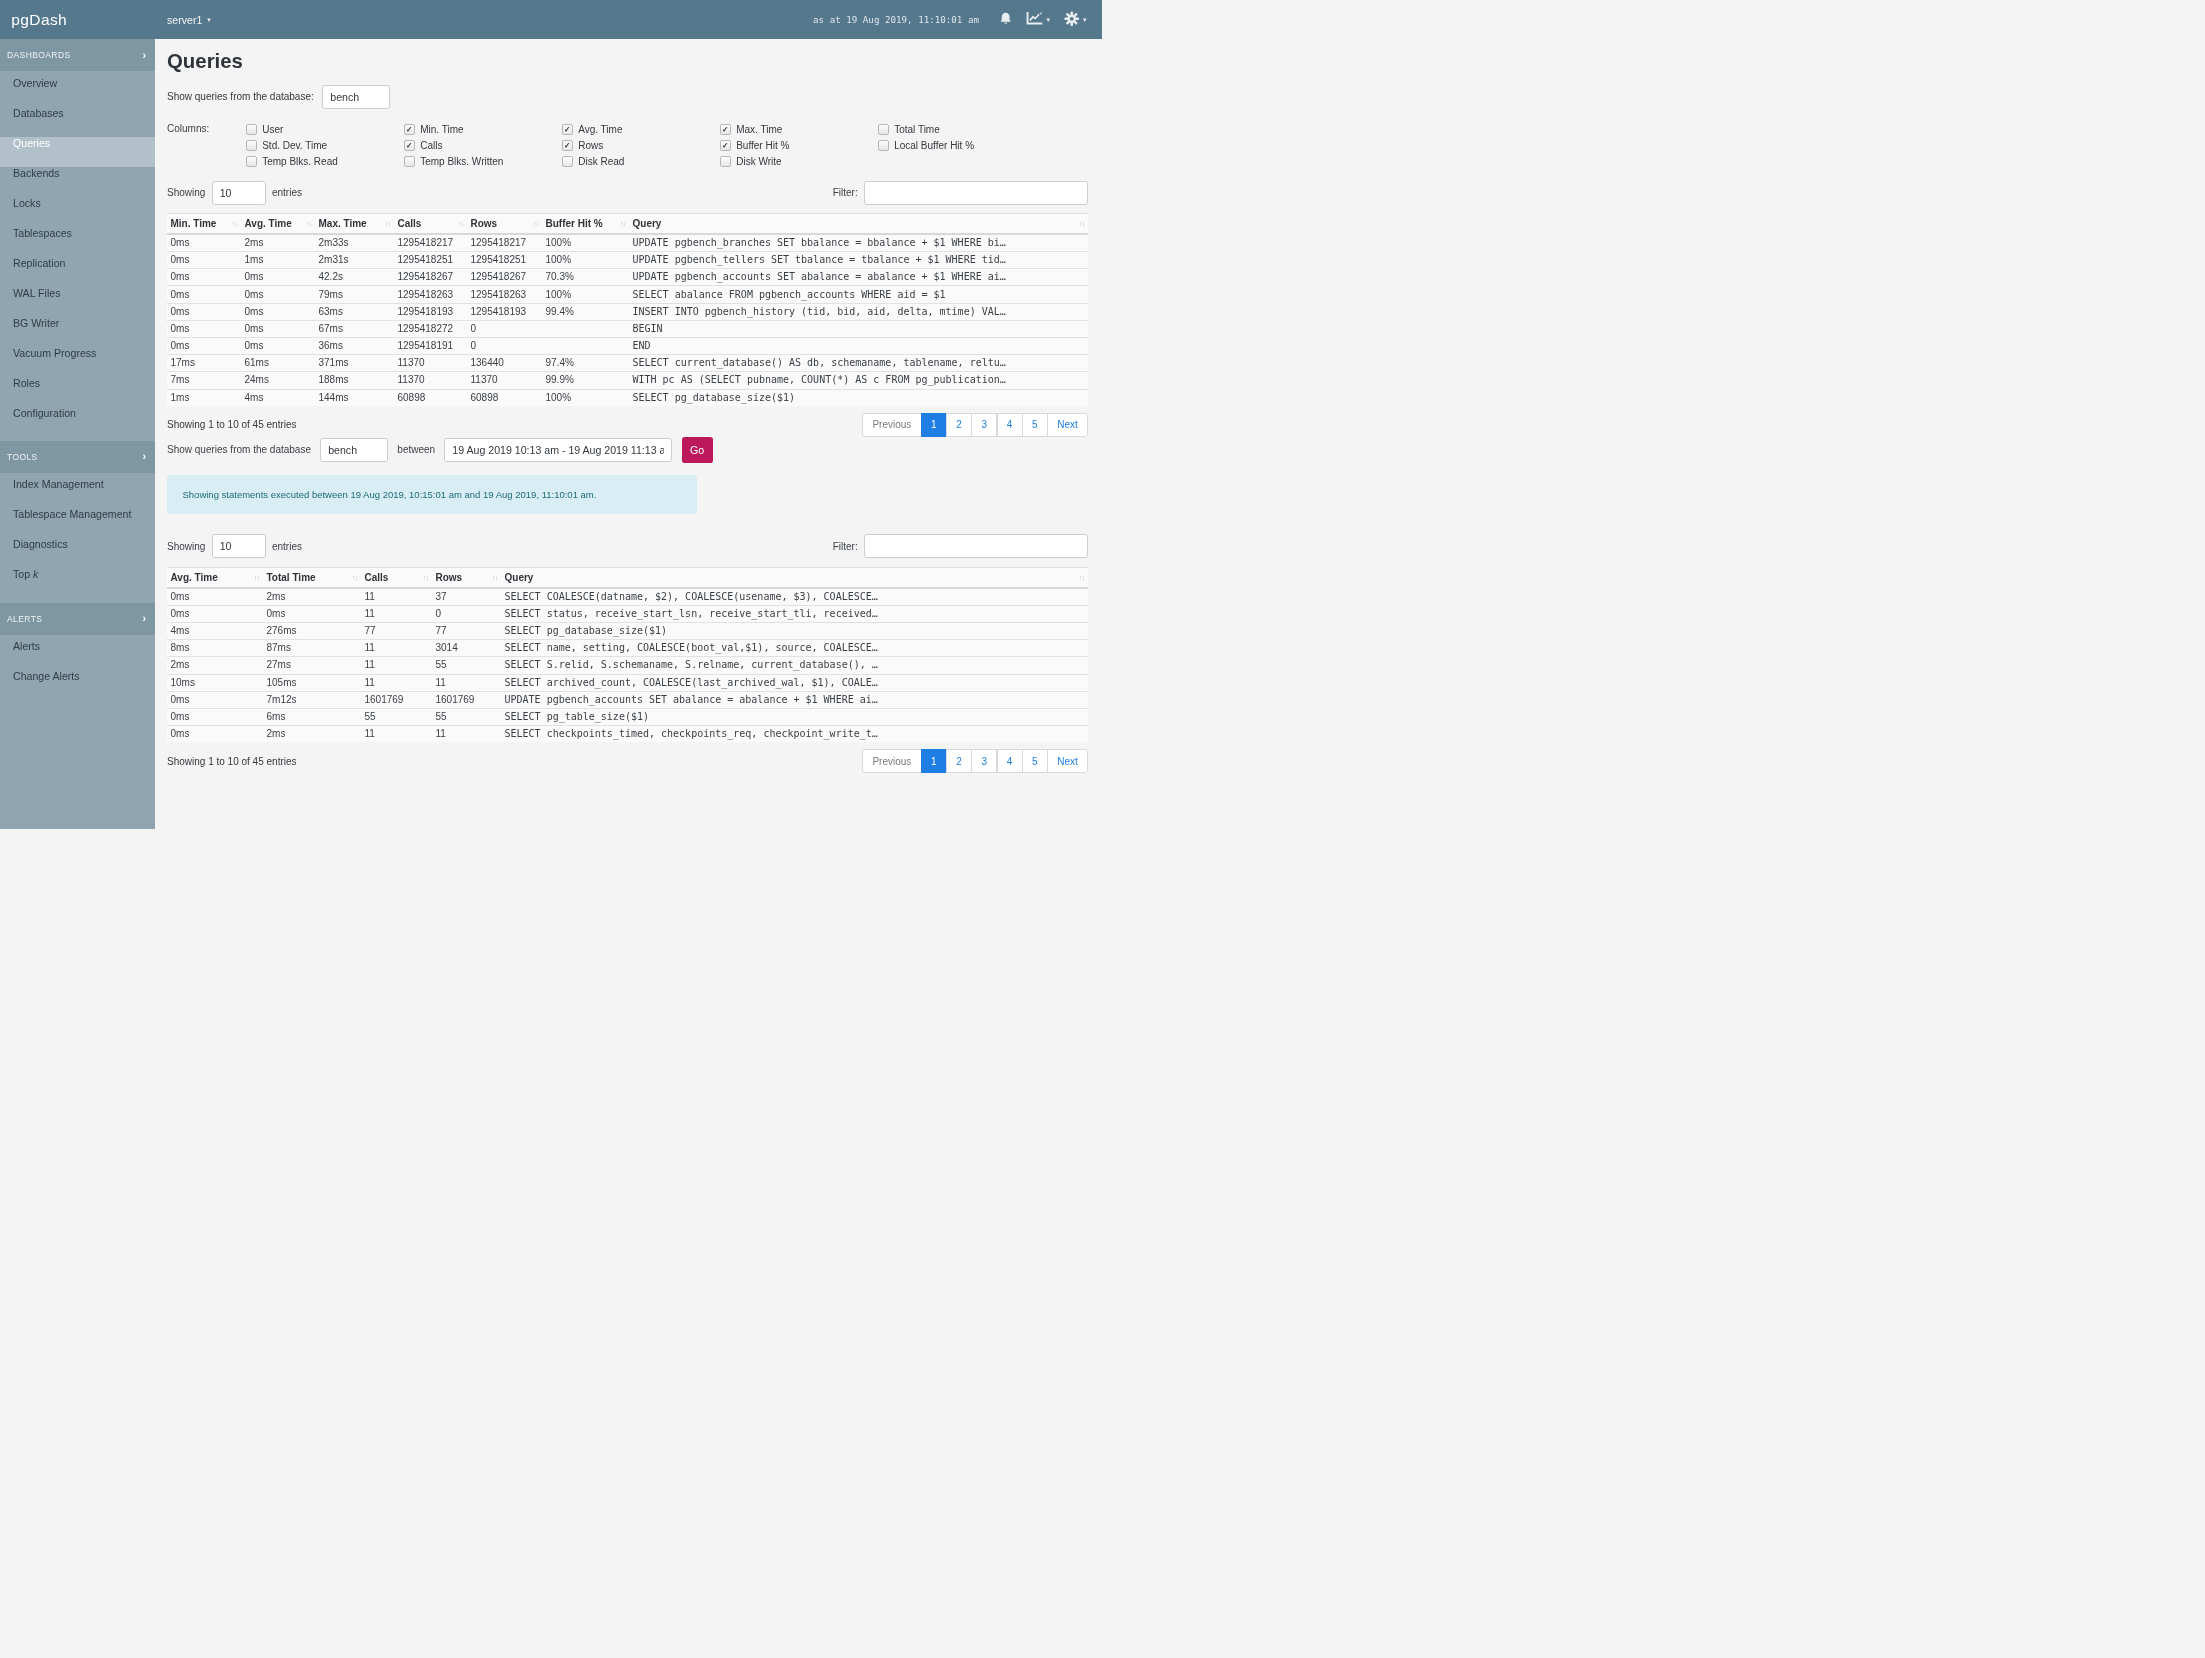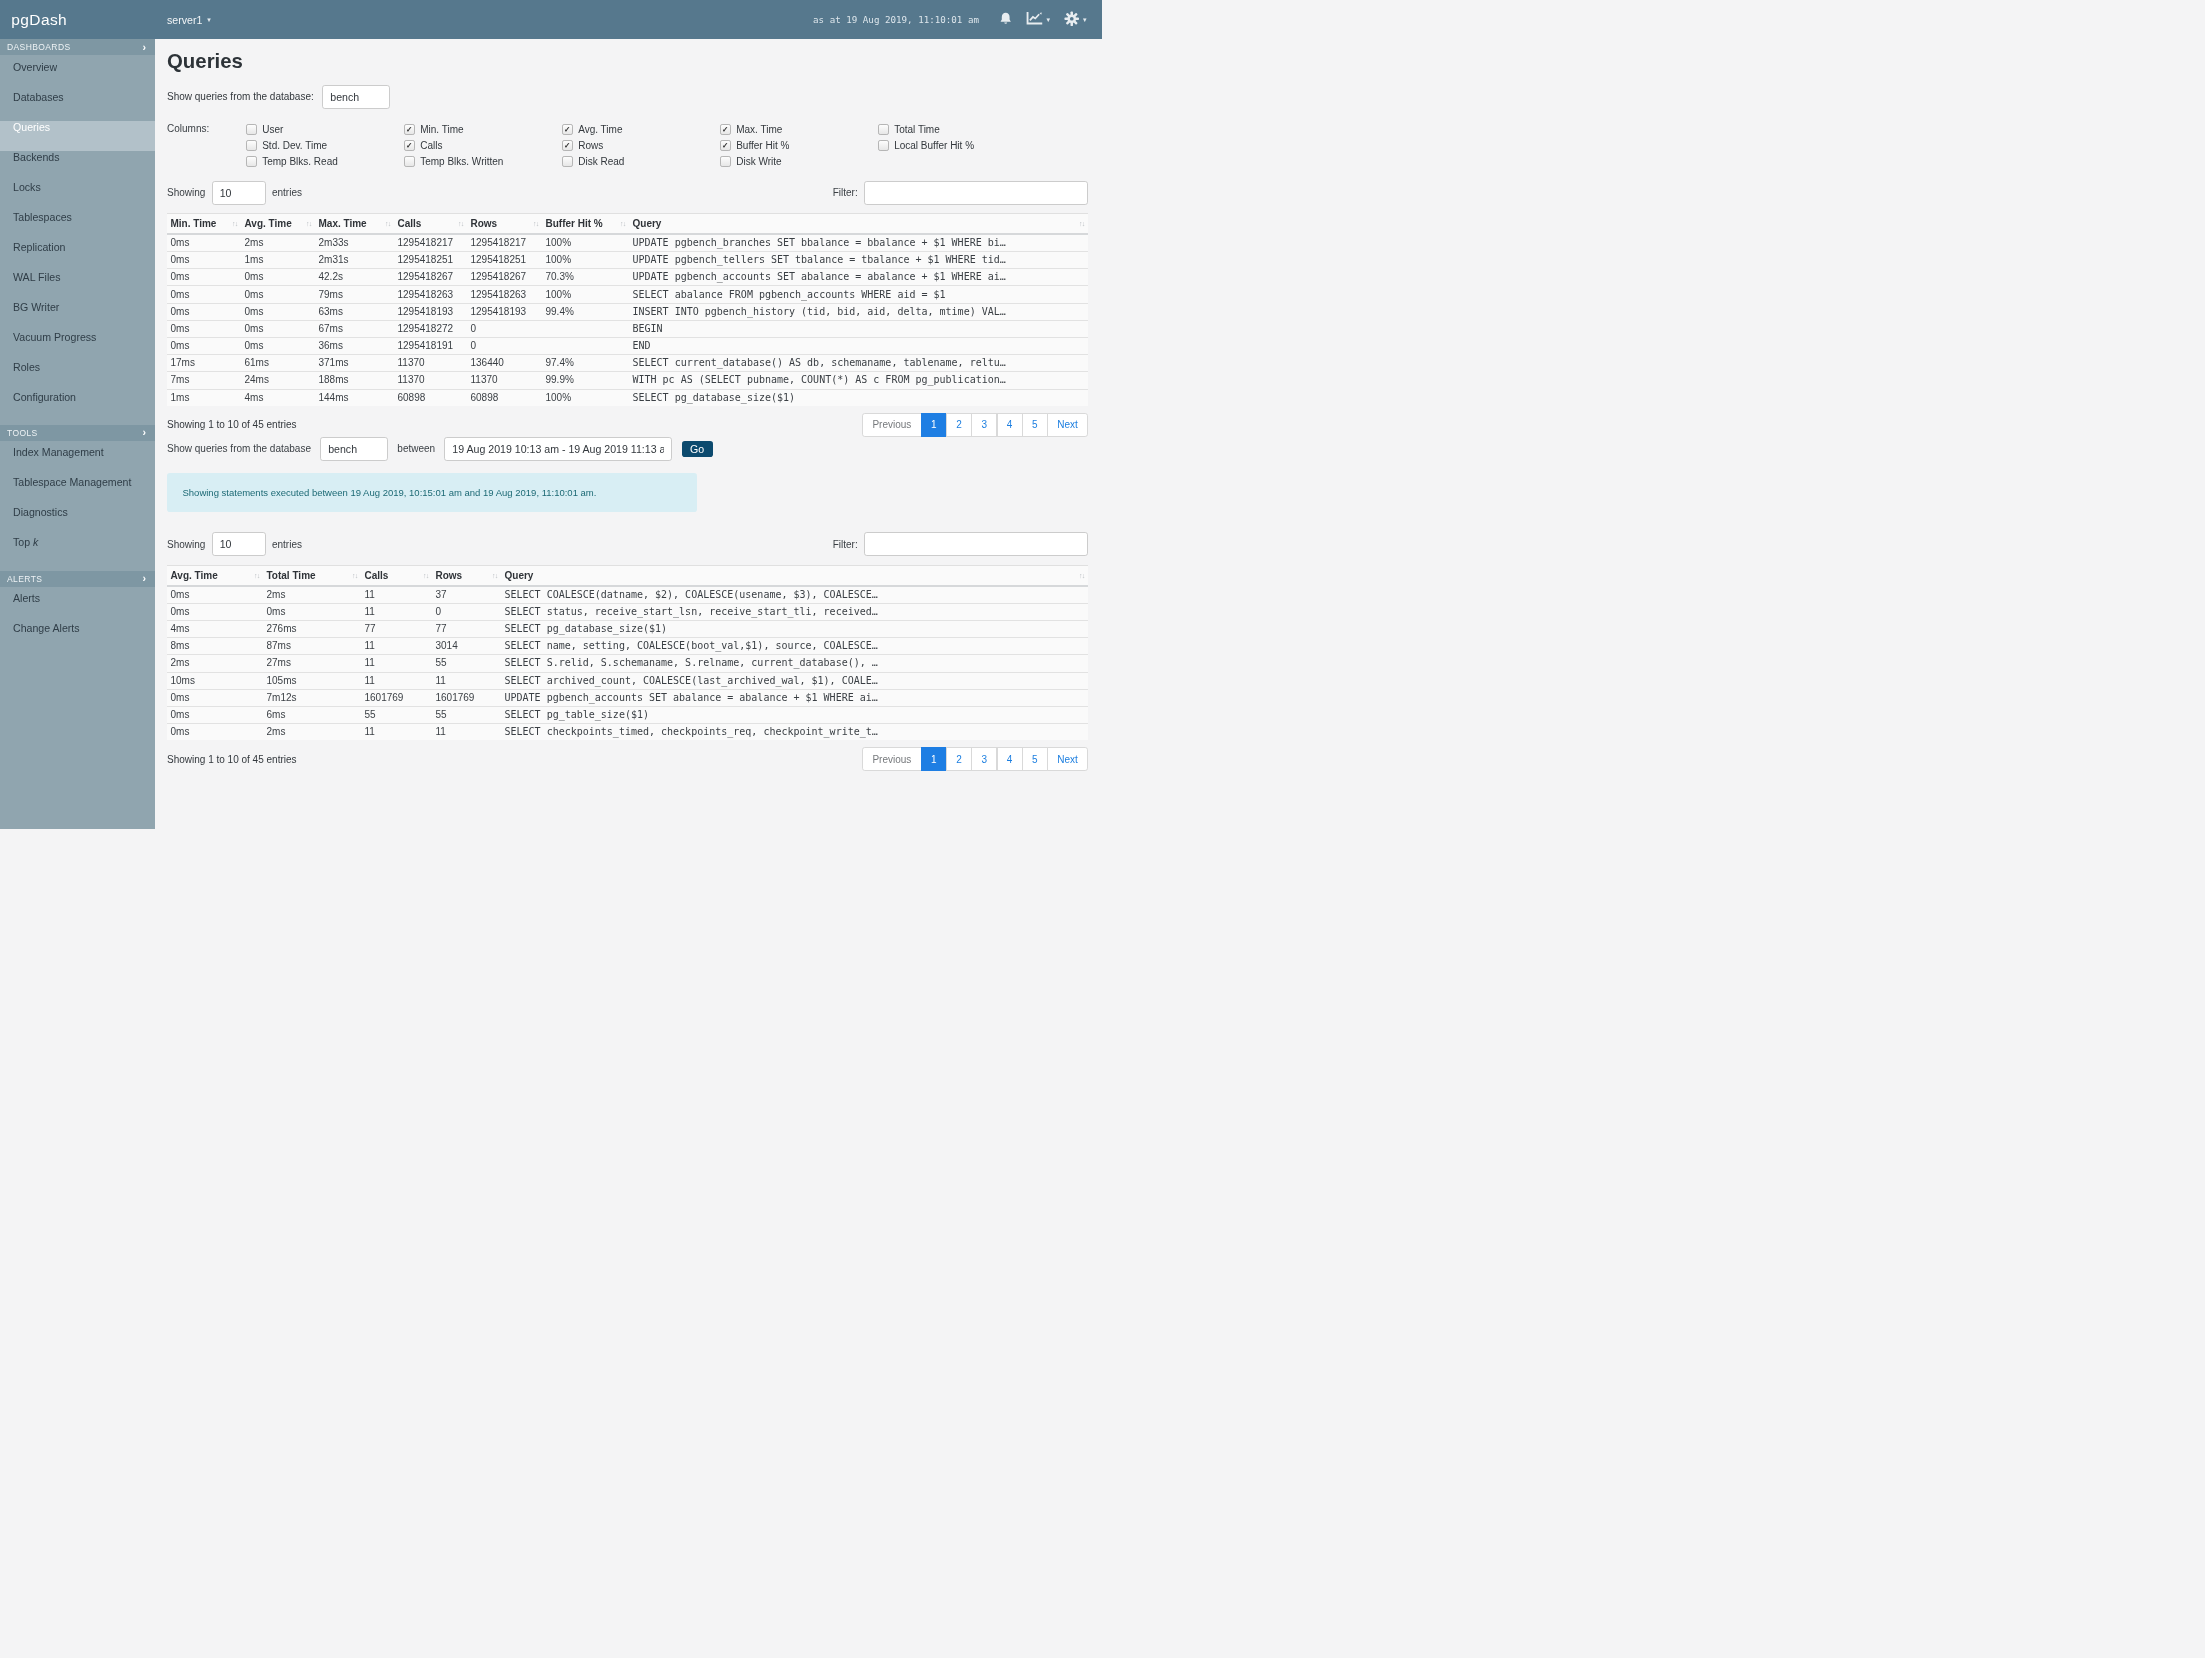--- a/index.html
+++ b/index.html
@@ -14,21 +14,21 @@
   .topbar-right { margin-left:auto; display:flex; align-items:center; gap:14px; padding-right:15.5px; }
   .as-at { font-family:"DejaVu Sans Mono", monospace; font-size:9.2px; color:#dde6ec; margin-right:5.6px; }
   .tb-icon { display:flex; align-items:center; gap:3.5px; cursor:pointer; }
   .caret { font-size:7px; color:#e3eaee; }
 
   
   .body-row { display:flex; flex:1; min-height:0; }
 
   
   .sidebar { width:155px; flex:0 0 155px; background:#90a5af; overflow:hidden; }
-  .side-header { height:16px; background:#7e97a3; color:#eef3f5; font-size:8.5px; letter-spacing:0.4px;
+  .side-header { height:32px; background:#7e97a3; color:#eef3f5; font-size:8.5px; letter-spacing:0.4px;
                  display:flex; align-items:center; justify-content:space-between; padding:0 8.5px 0 7px; cursor:pointer; }
   .side-header .chev { font-size:10.6px; font-weight:bold; line-height:1; color:#fff; }
   .side-items { padding:5.6px 0 4.2px 0; }
   .side-item { height:30px; display:flex; align-items:flex-start; padding-left:13px; font-size:10.6px; color:#2f3d47; cursor:pointer; }
   .side-item.active { background:#b2c1c9; color:#fff; }
   .side-item i { margin-left:2.8px; }
 
   
   .main { flex:1; min-width:0; padding:10px 14px 0 12px; overflow:hidden; }
   h1.section-title { font-size:20.4px; color:#2d3338; font-weight:700; margin:1.4px 0 11.3px 0; }
@@ -74,21 +74,21 @@
                   color:#1d7fe0; text-decoration:none; cursor:pointer; }
   .pagination a:first-child { border-radius:2.8px 0 0 2.8px; margin-left:0; }
   .pagination a:last-child { border-radius:0 2.8px 2.8px 0; }
   .pagination a.prev { color:#76797c; }
   .pagination a.active { background:#1e7ee3; border-color:#1e7ee3; color:#fff; }
 
   
   h1.tr-title { margin-top:21px; }
   .tr-controls { display:flex; align-items:center; gap:9.2px; font-size:10px; margin-bottom:12.7px; }
   .range-input { width:228px; text-align:center; }
-  .go-btn { height:16px; padding:0 8.5px; background:#0c4a6e; color:#fff; border:none; border-radius:2.8px;
+  .go-btn { height:26px; padding:0 8.5px; background:#be185d; color:#fff; border:none; border-radius:2.8px;
             font-size:10.6px; cursor:pointer; font-family:"Liberation Sans", sans-serif; }
   .notice { width:530px; background:#d8eef4; border-radius:2.8px; padding:14px 15.5px; font-size:9.5px;
             color:#1d6a75; margin-bottom:20px; }
 </style>
 </head>
 <body>
 
 <div class="app">
 
   <div class="topbar">

